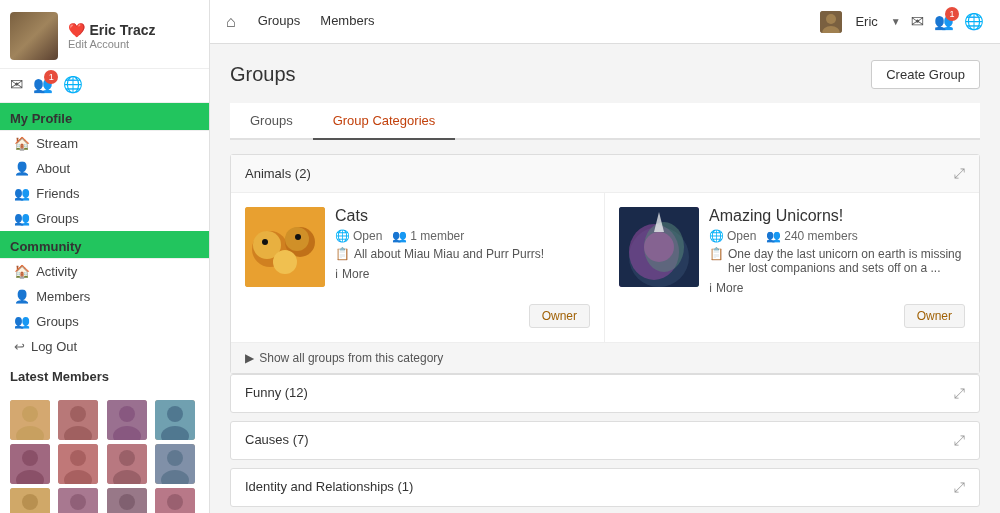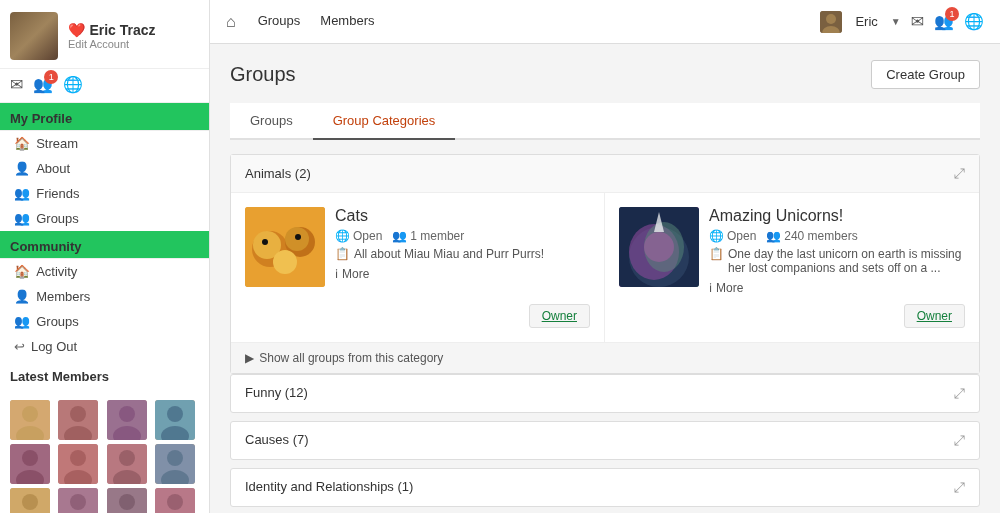--- a/index.html
+++ b/index.html
@@ -154,21 +154,21 @@
     .group-thumb-unicorn { background: linear-gradient(135deg, #1a2a4a 0%, #2a4a6a 20%, #8a4a9a 50%, #5a8a7a 80%); }
     .group-info { flex: 1; }
     .group-name { font-size: 16px; font-weight: normal; color: #333; margin-bottom: 4px; }
     .group-meta { display: flex; align-items: center; gap: 10px; margin-bottom: 4px; font-size: 12px; color: #666; }
     .group-meta-item { display: flex; align-items: center; gap: 3px; }
     .group-desc { font-size: 12px; color: #555; margin-bottom: 4px; display: flex; align-items: flex-start; gap: 4px; }
     .group-more { font-size: 12px; color: #555; display: flex; align-items: center; gap: 4px; }
     .group-footer { display: flex; justify-content: flex-end; padding-top: 8px; }
     .owner-btn {
       padding: 4px 12px; background: #f5f5f5; border: 1px solid #ddd; border-radius: 3px;
-      font-size: 12px; color: #15803d; cursor: pointer; text-decoration: underline;
+      font-size: 12px; color: #a16207; cursor: pointer;
     }
 
     
     .show-all-row {
       background: #f5f5f5;
       padding: 8px 14px;
       border-top: 1px solid #eee;
       font-size: 12px;
       color: #555;
       cursor: pointer;

